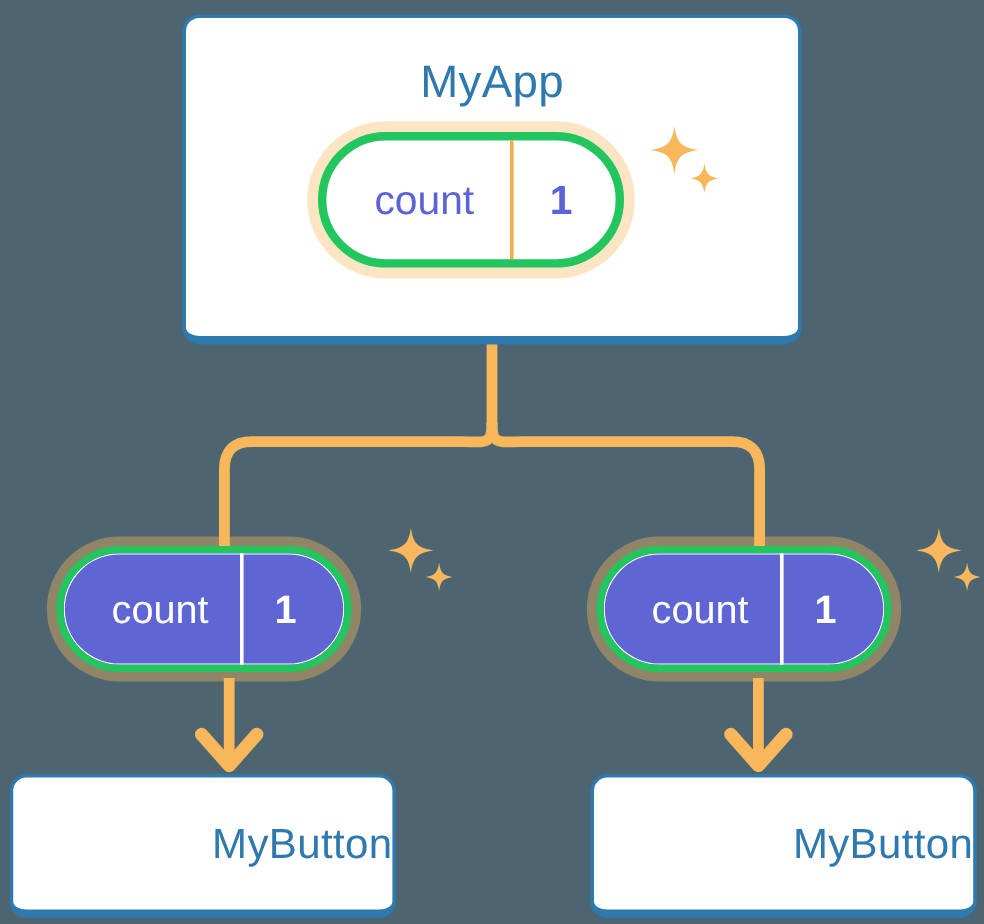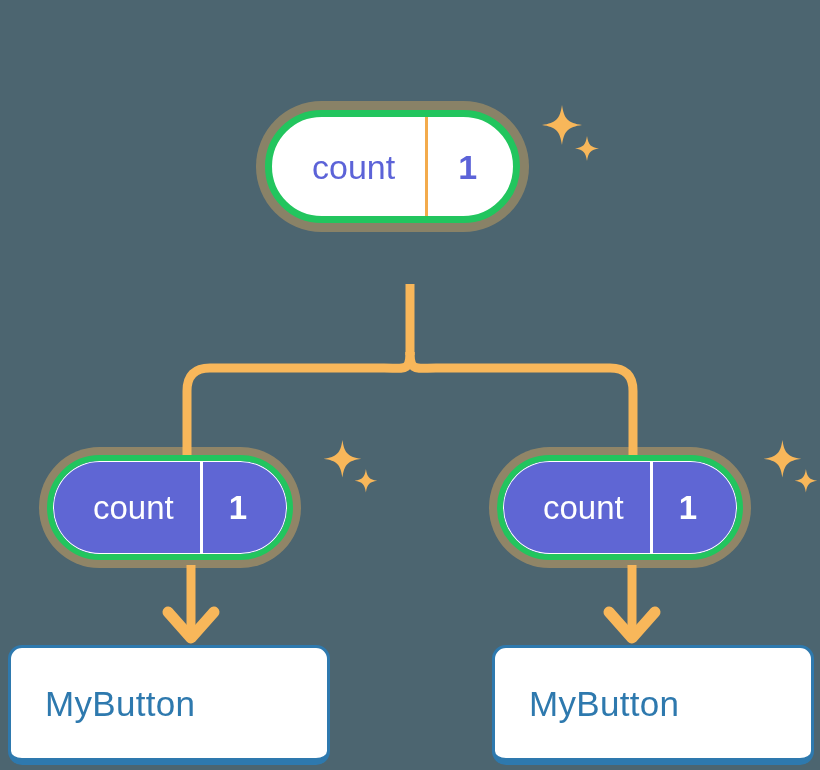--- a/index.html
+++ b/index.html
@@ -62,21 +62,21 @@
   #app-card .card-title {
     margin-top: 35px;
   }
 
   
   .button-card {
     width: 322px;
     height: 120px;
     display: flex;
     align-items: center;
-    justify-content: flex-start;
+    justify-content: flex-end;
     padding-left: 34px;
   }
   #button-card-left  { left: 8px;   top: 645px; }
   #button-card-right { left: 492px; top: 645px; }
   .button-card .card-title { font-size: 35px; }
 
   
   .state-pill {
     position: absolute;
     z-index: 3;
@@ -173,20 +173,23 @@
       <path d="M191 565 L191 640" fill="none" stroke="#f8b75a" stroke-width="9"></path>
       <path d="M168 612 L191 638 L214 612" fill="none" stroke="#f8b75a" stroke-width="11" stroke-linecap="round" stroke-linejoin="round"></path>
     </g>
 
     <g>
       <path d="M632 565 L632 640" fill="none" stroke="#f8b75a" stroke-width="9"></path>
       <path d="M609 612 L632 638 L655 612" fill="none" stroke="#f8b75a" stroke-width="11" stroke-linecap="round" stroke-linejoin="round"></path>
     </g>
   </svg>
 
+  <div id="app-card" class="component-card">
+    <div class="card-title">MyApp</div>
+  </div>
 
   <div id="pill-root" class="state-pill pill-light">
     <div class="pill-key">count</div>
     <div class="pill-val">1</div>
   </div>
 
   <svg id="sparkle-root" class="sparkle-group" width="66" height="66" viewBox="0 0 66 66">
     <path d="M26 2 C28 16, 32 20, 46 22 C32 24, 28 28, 26 42 C24 28, 20 24, 6 22 C20 20, 24 16, 26 2 Z" fill="#f8b75a"></path>
     <path d="M51 33 C52.4 42, 54.6 44.2, 63 45.6 C54.6 47, 52.4 49.2, 51 58 C49.6 49.2, 47.4 47, 39 45.6 C47.4 44.2, 49.6 42, 51 33 Z" fill="#f8b75a"></path>
   </svg>

